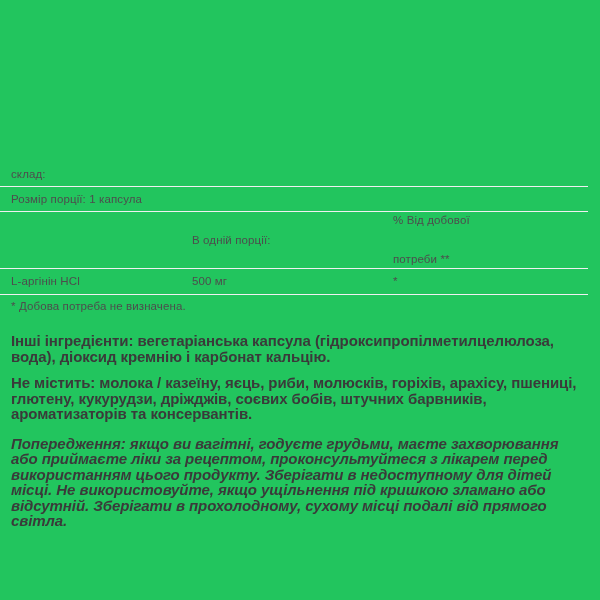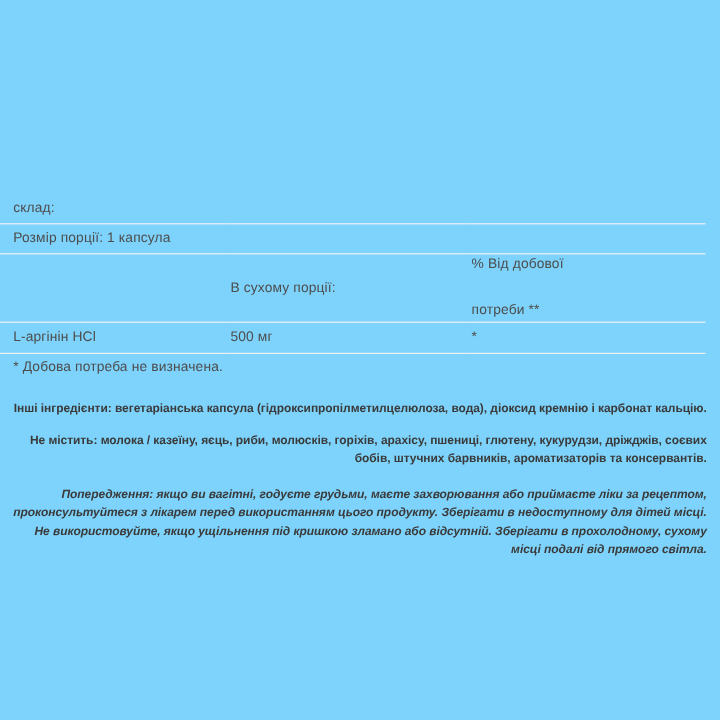--- a/index.html
+++ b/index.html
@@ -13,21 +13,21 @@
     background: #ffffff;
     font-family: "Liberation Sans", sans-serif;
     -webkit-font-smoothing: antialiased;
     overflow: hidden;
   }
 
   .page {
     position: relative;
     width: 600px;
     height: 600px;
-    background: #7dd3fc;
+    background: #22c55e;
     box-sizing: border-box;
   }
 
   
   .top-spacer {
     height: 162px;
   }
 
   
   .facts-table {
@@ -87,27 +87,26 @@
     color: #555;
   }
 
   
   .body-copy {
     padding: 0 11px 0 11px;
     margin-top: 16px;
   }
   .body-copy p {
     margin: 0 0 11px 0;
-    font-size: 10px;
+    font-size: 15px;
     line-height: 15.5px;
     color: #3a3a3a;
     font-weight: 600;
     letter-spacing: -0.005em;
     max-width: 578px;
-    text-align: right;
   }
   .body-copy p:last-child {
     margin-bottom: 0;
   }
   .p-warning {
     margin-top: 14px !important;
     font-style: italic;
   }
 </style>
 </head>
@@ -129,21 +128,21 @@
       </tr>
 
       <tr class="row-simple">
         <td class="cell-pad-left" colspan="3">Розмір порції: 1 капсула</td>
       </tr>
 
 
       <tr class="row-head">
         <td class="cell-pad-left"></td>
         <td>
-          <span>В сухому порції:</span>
+          <span>В одній порції:</span>
         </td>
         <td>
           <span class="dv-line1">% Від добової</span>
           <span class="dv-line2">потреби **</span>
         </td>
       </tr>
 
       <tr class="row-item">
         <td class="cell-pad-left">L-аргінін HCl</td>
         <td>500 мг</td>

